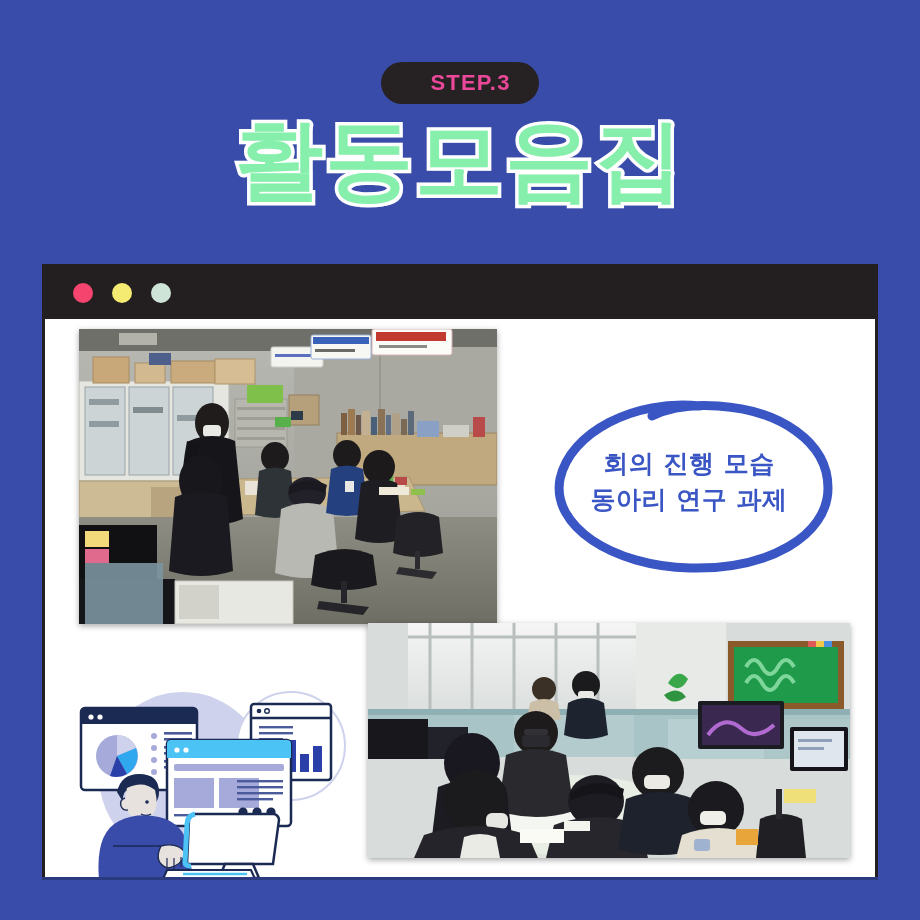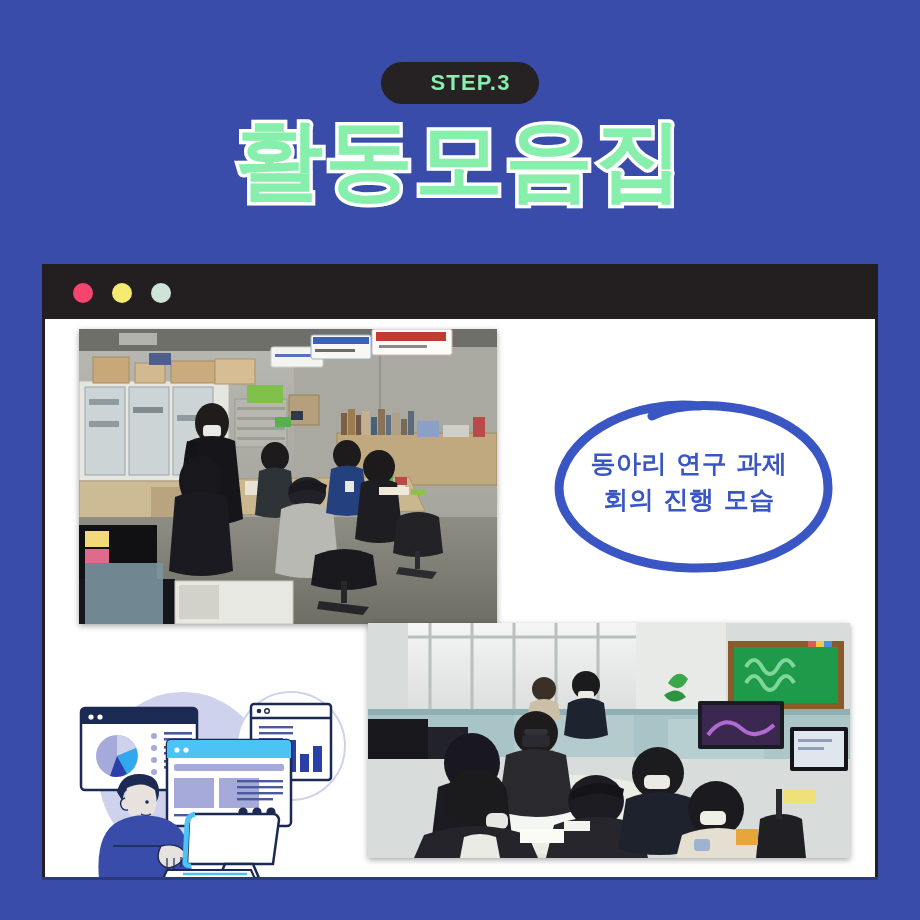--- a/index.html
+++ b/index.html
@@ -19,21 +19,21 @@
   
   .step-badge {
     position:absolute;
     left:381px; top:62px;
     width:158px; height:42px;
     background:#262223;
     border-radius:21px;
     display:flex; align-items:center; justify-content:center;
   }
   .step-badge-label {
-    color:#86efac;
+    color:#ec4899;
     font-size:22px;
     font-weight:bold;
     letter-spacing:1.2px;
     font-family:"Liberation Sans", sans-serif;
     margin-left:21px;
   }
 
   
   .title-wrap {
     position:absolute;
@@ -383,22 +383,22 @@
       <div class="annotation">
         <svg viewBox="0 0 298 185">
           <path d="M160 12
                    C 95 5, 30 38, 20 85
                    C 11 132, 72 172, 150 174
                    C 228 176, 288 142, 288 94
                    C 288 48, 240 16, 178 12
                    C 150 10, 128 14, 112 22" fill="none" stroke="#3a55c4" stroke-width="9" stroke-linecap="round" stroke-linejoin="round"></path>
         </svg>
         <div class="annotation-text">
+          <div>회의 진행 모습</div>
           <div>동아리 연구 과제</div>
-          <div>회의 진행 모습</div>
         </div>
       </div>
 
       <div class="illustration">
         <svg viewBox="0 0 310 205">
 
           <circle cx="128" cy="102" r="84" fill="#cfd2ec"></circle>
 
           <circle cx="236" cy="72" r="54" fill="#ffffff" stroke="#cfd2ec" stroke-width="2"></circle>
 

